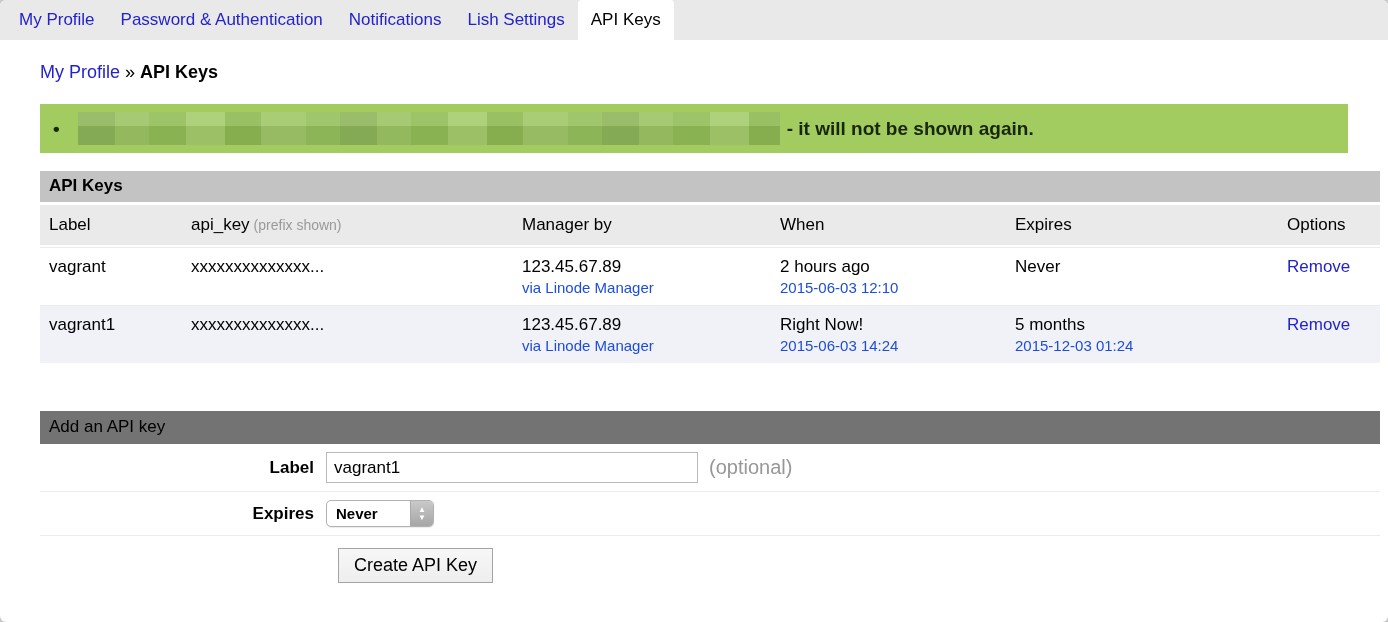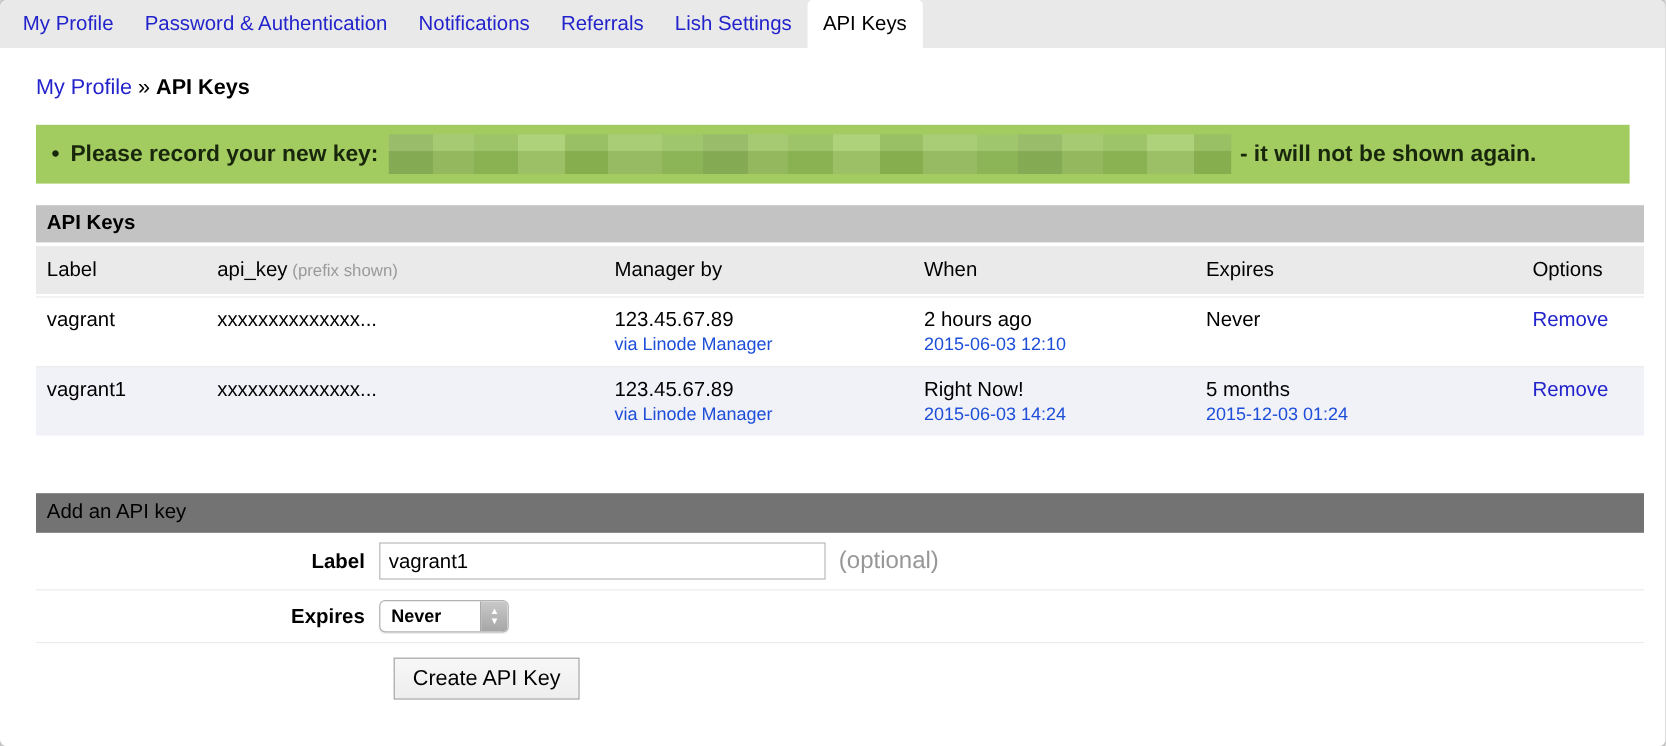--- a/index.html
+++ b/index.html
@@ -33,21 +33,21 @@
     cursor:pointer;
     white-space:nowrap;
   }
   .tab.active {
     background:#fff;
     color:#000;
     border-radius:4px 4px 0 0;
     cursor:default;
   }
   
-  .content { padding:0 30px; }
+  .content { padding:0 40px; }
   .breadcrumb { margin-top:22px; font-size:18px; }
   .breadcrumb a { color:#2323cc; text-decoration:none; cursor:pointer; }
   .breadcrumb .sep { margin:0 5px; }
   .breadcrumb .current { font-weight:bold; }
   
   .alert {
     margin-top:21px;
     background:#a2cb60;
     height:49px;
     display:flex;
@@ -163,34 +163,32 @@
 </style>
 </head>
 <body>
 
 <div class="window">
 
   <div class="tabbar">
     <a class="tab">My Profile</a>
     <a class="tab">Password &amp; Authentication</a>
     <a class="tab">Notifications</a>
-    <a class="tab">Referrals</a>
     <a class="tab">Lish Settings</a>
     <a class="tab active">API Keys</a>
   </div>
 
   <div class="content">
 
     <div class="breadcrumb">
       <a>My Profile</a><span class="sep">»</span><span class="current">API Keys</span>
     </div>
 
     <div class="alert">
       <span class="bullet">•</span>
-      <span>Please record your new key:</span>
       <span class="key-blur"></span>
       <span>- it will not be shown again.</span>
     </div>
 
     <div class="tbl">
       <div class="tbl-title">API Keys</div>
 
       <div class="trow thead">
         <div><span>Label</span></div>
         <div><span>api_key</span><span class="col-note">(prefix shown)</span></div>

